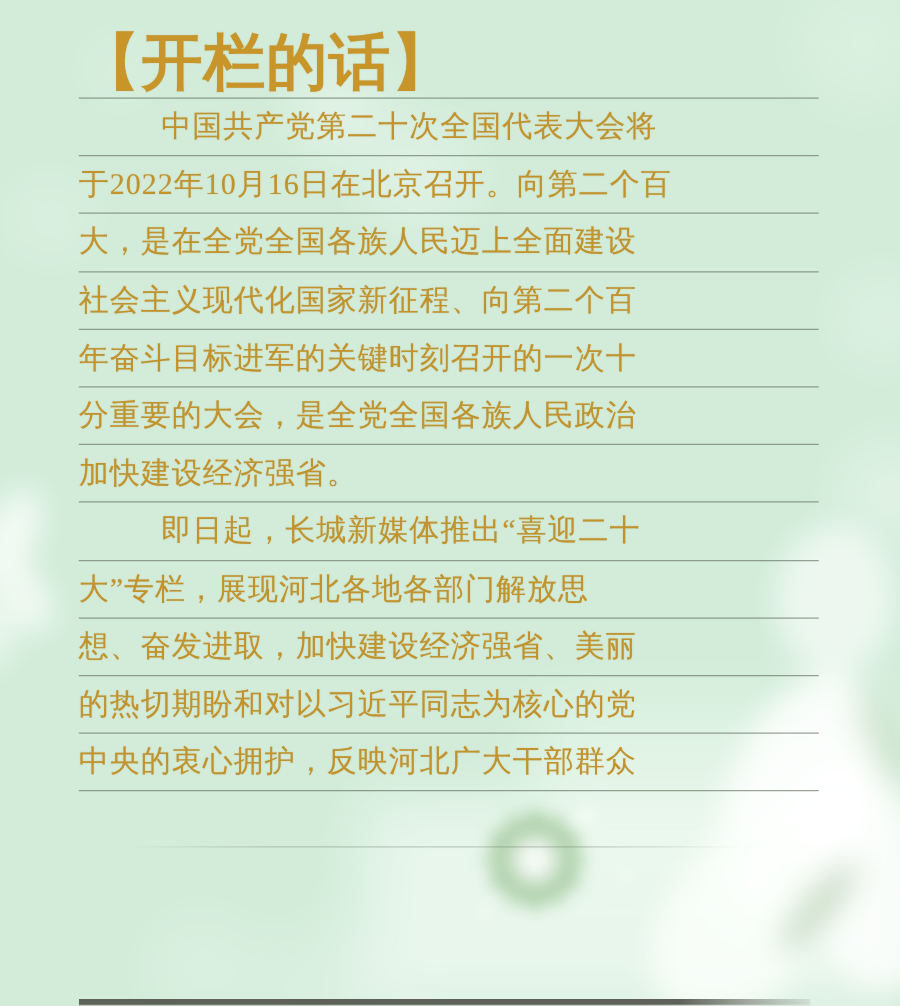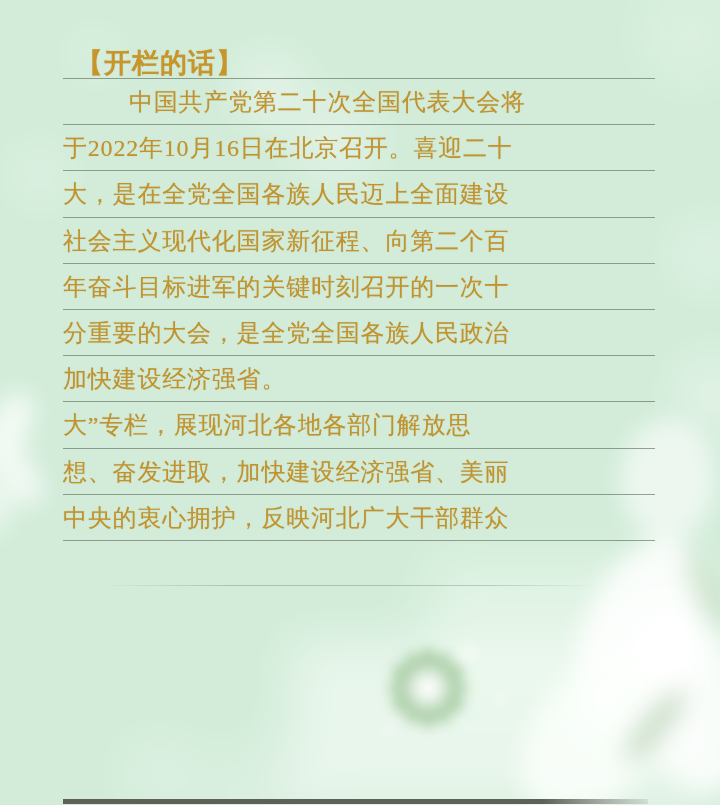--- a/index.html
+++ b/index.html
@@ -13,22 +13,22 @@
   }
   .bg-art{position:absolute;inset:0;width:720px;height:805px;}
   .content{
     position:absolute;left:63px;top:25px;width:592px;
   }
   .title-row{
     height:53px;line-height:50px;
     border-bottom:1px solid var(--rule-color,rgba(90,102,85,0.6));
   }
   .title-row h1{
-    margin:13px;display:inline-block;
-    font-size:27px;font-weight:700;letter-spacing:1px;
+    margin:0;display:inline-block;
+    font-size:49px;font-weight:700;letter-spacing:1px;
     color:var(--title-gold,#c8952a);
     text-shadow:0 0 1px rgba(160,110,20,0.35);
   }
   .row{
     height:45.2px;line-height:46px;
     font-size:24px;letter-spacing:0.8px;
     color:var(--text-gold,#c2932c);
     border-bottom:1px solid var(--rule-color,rgba(90,102,85,0.6));
     white-space:nowrap;
     text-shadow:0 0 1px rgba(150,105,25,0.3);
@@ -116,26 +116,28 @@
       <circle cx="500" cy="700" r="5" fill="#ffffff" opacity="0.7"></circle>
       <circle cx="388" cy="730" r="5" fill="#ffffff" opacity="0.6"></circle>
     </g>
   </svg>
 
   <div class="content">
     <div class="title-row">
       <h1>【开栏的话】</h1>
     </div>
     <div class="row indent">中国共产党第二十次全国代表大会将</div>
-    <div class="row">于2022年10月16日在北京召开。喜迎二十</div>
+    <div class="row">于2022年10月16日在北京召开。向第二个百</div>
     <div class="row">大，是在全党全国各族人民迈上全面建设</div>
     <div class="row">社会主义现代化国家新征程、向第二个百</div>
     <div class="row">年奋斗目标进军的关键时刻召开的一次十</div>
     <div class="row">分重要的大会，是全党全国各族人民政治</div>
     <div class="row">加快建设经济强省。</div>
+    <div class="row indent">即日起，长城新媒体推出“喜迎二十</div>
     <div class="row">大”专栏，展现河北各地各部门解放思</div>
     <div class="row">想、奋发进取，加快建设经济强省、美丽</div>
+    <div class="row">的热切期盼和对以习近平同志为核心的党</div>
     <div class="row">中央的衷心拥护，反映河北广大干部群众</div>
     <div class="row ghost"></div>
   </div>
 
   <div class="bottom-bar"></div>
 </div>
 
 </body></html>

